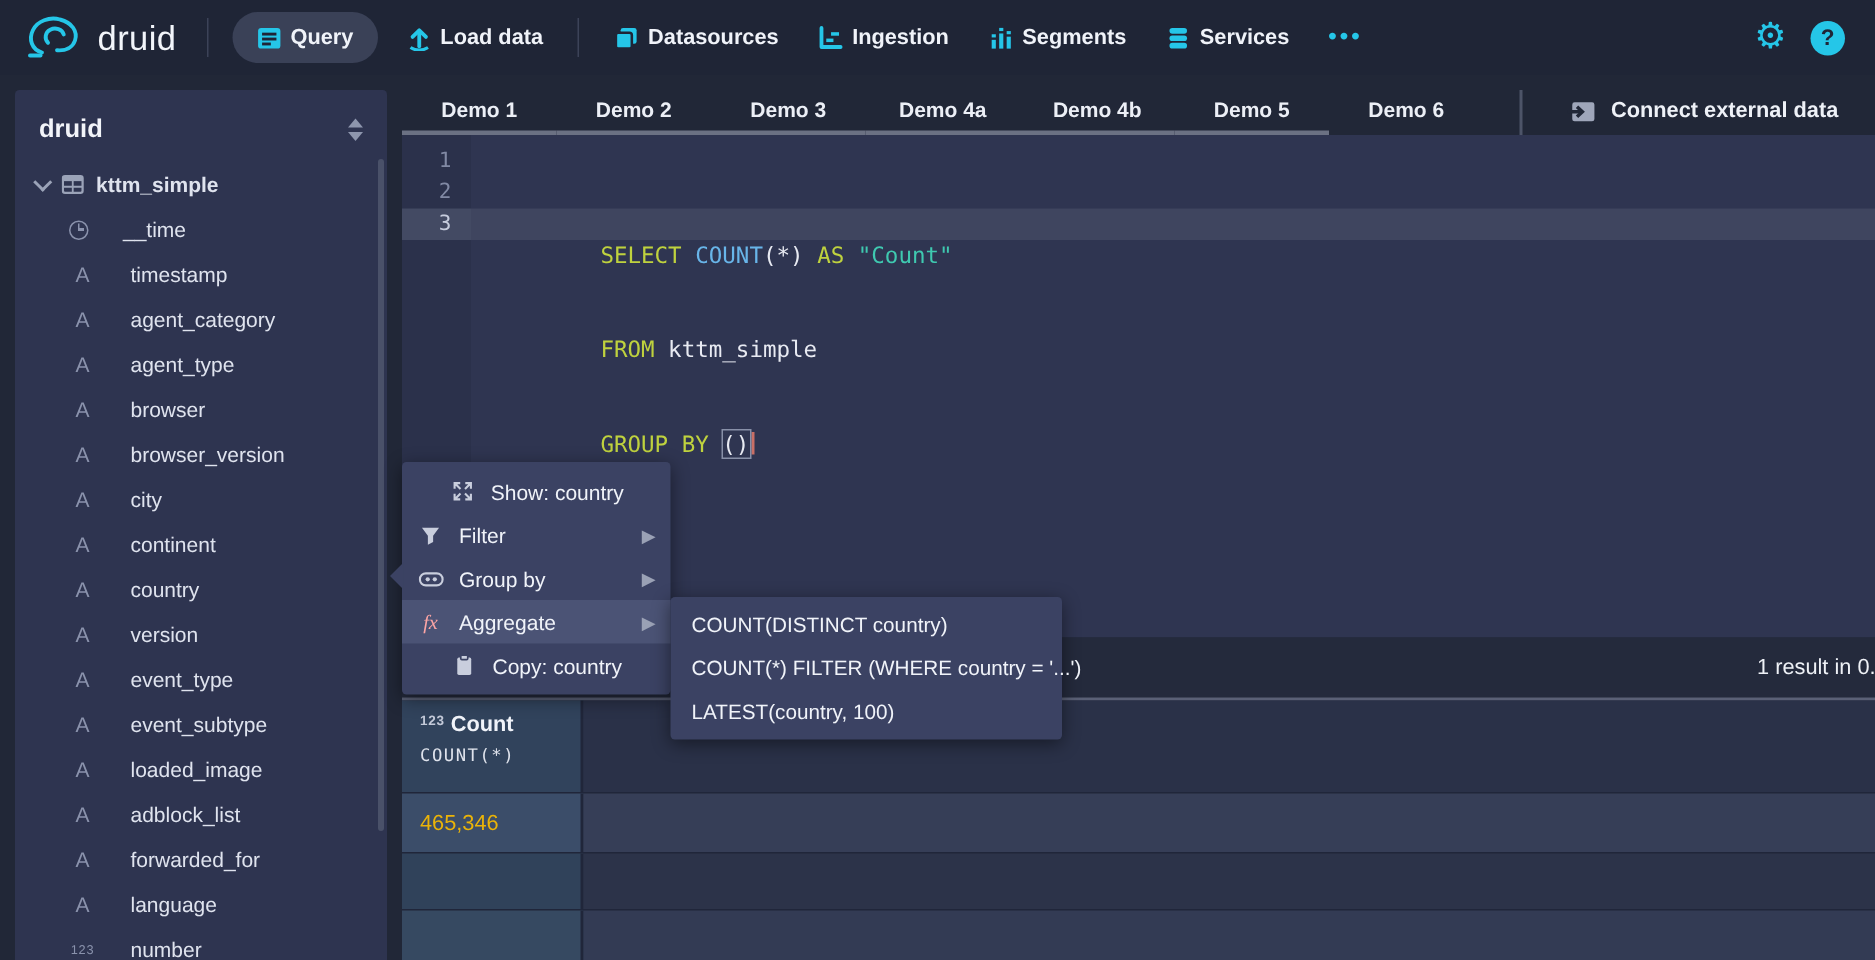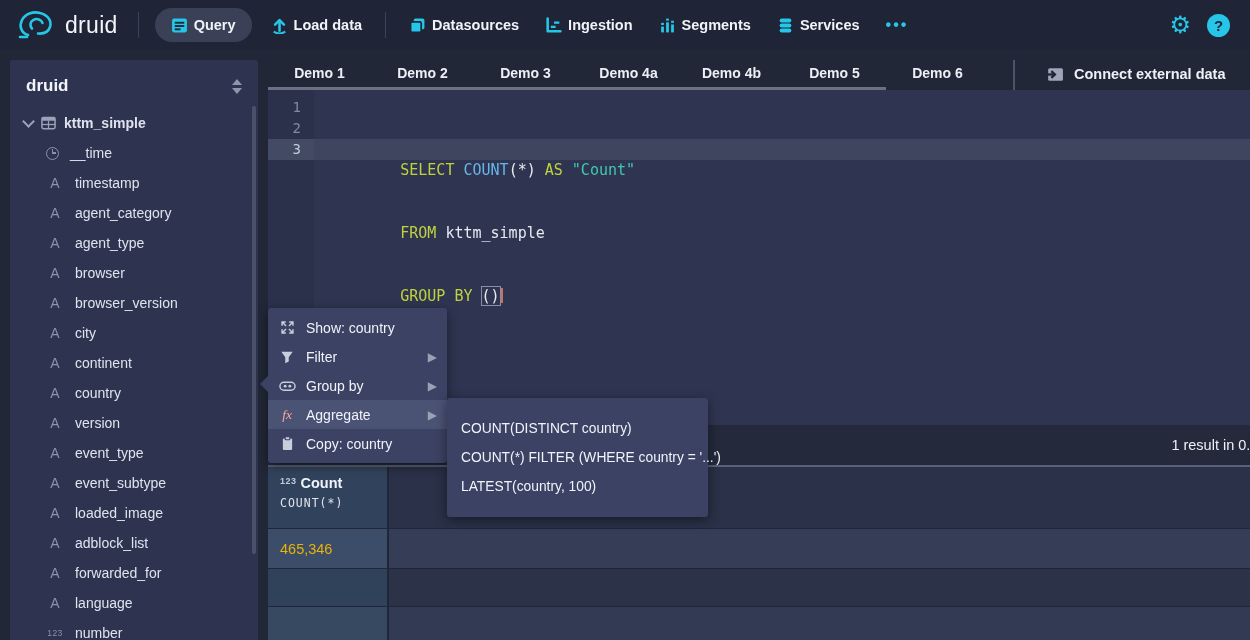--- a/index.html
+++ b/index.html
@@ -28,21 +28,21 @@
   .sidebar-head{display:flex;align-items:center;justify-content:space-between;
     padding:16px 16px 12px 16px;color:#f2f4f9;font-size:17px;font-weight:600;}
   .sort-icon{display:flex;flex-direction:column;gap:3px;align-items:center;cursor:pointer;}
   .sort-icon .up{width:0;height:0;border-left:5px solid transparent;border-right:5px solid transparent;border-bottom:6px solid #8e96ad;}
   .sort-icon .down{width:0;height:0;border-left:5px solid transparent;border-right:5px solid transparent;border-top:6px solid #8e96ad;}
   .tree{font-size:14px;color:#dfe3ee;}
   .tree-row{height:30px;display:flex;align-items:center;cursor:pointer;}
   .ds-row{padding-left:14px;gap:8px;font-weight:600;}
   .chev-down{width:9px;height:9px;border-right:2px solid #9ba3b8;border-bottom:2px solid #9ba3b8;
     transform:rotate(45deg);margin-top:-4px;}
-  .col-row{padding-left:36px;gap:11px;}
+  .col-row{padding-left:36px;gap:23px;}
   .col-icon{width:18px;display:flex;align-items:center;justify-content:center;color:#8a92ac;flex:none;}
   .icon-str::before{content:"A";font-size:14px;font-weight:400;}
   .icon-num::before{content:"123";font-size:8.5px;letter-spacing:.5px;}
   .icon-time{width:13px;height:13px;border:1.5px solid #8a92ac;border-radius:50%;position:relative;}
   .icon-time::before{content:"";position:absolute;left:4.5px;top:1.5px;width:1.5px;height:4.5px;background:#8a92ac;}
   .icon-time::after{content:"";position:absolute;left:4.5px;top:4.5px;width:4px;height:1.5px;background:#8a92ac;}
   .side-scroll{position:absolute;right:2px;top:46px;width:4px;height:448px;background:#4a5169;border-radius:2px;}
 
   
   .main{position:absolute;left:268px;top:58px;width:1089px;bottom:0;}
@@ -107,27 +107,27 @@
   .r3 .tcell-first{background:#364961;}
   .r3 .tcell-rest{background:#333b54;}
   .table-scroll{position:absolute;right:2px;top:128px;width:5px;height:36px;background:#596078;border-radius:2px;}
 
   
   .ctx-menu{position:absolute;left:268px;top:308px;width:179px;background:#3b4263;
     border-radius:3px;padding:5px 0;box-shadow:0 3px 12px rgba(0,0,0,.45);z-index:60;}
   .ctx-caret{position:absolute;left:-8px;top:67px;width:0;height:0;
     border-top:9px solid transparent;border-bottom:9px solid transparent;border-right:9px solid #3b4263;}
   .ctx-item{height:29px;display:flex;align-items:center;gap:10px;padding:0 10px;
-    color:#f0f3f9;font-size:14px;cursor:pointer;}
+    color:#f0f3f9;font-size:14px;cursor:pointer;justify-content:center;}
   .ctx-item.highlight{background:#4b5375;}
   .ctx-icon{width:18px;display:flex;align-items:center;justify-content:center;color:#fca5a5;flex:none;}
   .fx{font-style:italic;font-size:13.5px;font-family:"Liberation Serif",serif;}
   .ctx-chev{margin-left:auto;color:#9aa1b5;font-size:12px;}
   .sub-menu{position:absolute;left:447px;top:398px;width:261px;background:#3b4263;
-    border-radius:3px;padding:16px 0;box-shadow:0 3px 12px rgba(0,0,0,.45);z-index:61;}
+    border-radius:3px;padding:4px 0;box-shadow:0 3px 12px rgba(0,0,0,.45);z-index:61;}
   .sub-item{height:29px;display:flex;align-items:center;padding:0 14px;color:#f0f3f9;
     font-size:13.8px;cursor:pointer;white-space:nowrap;}
 
   svg{display:block;}
 </style>
 </head>
 <body>
 
 <div class="navbar">
   <div class="logo">

